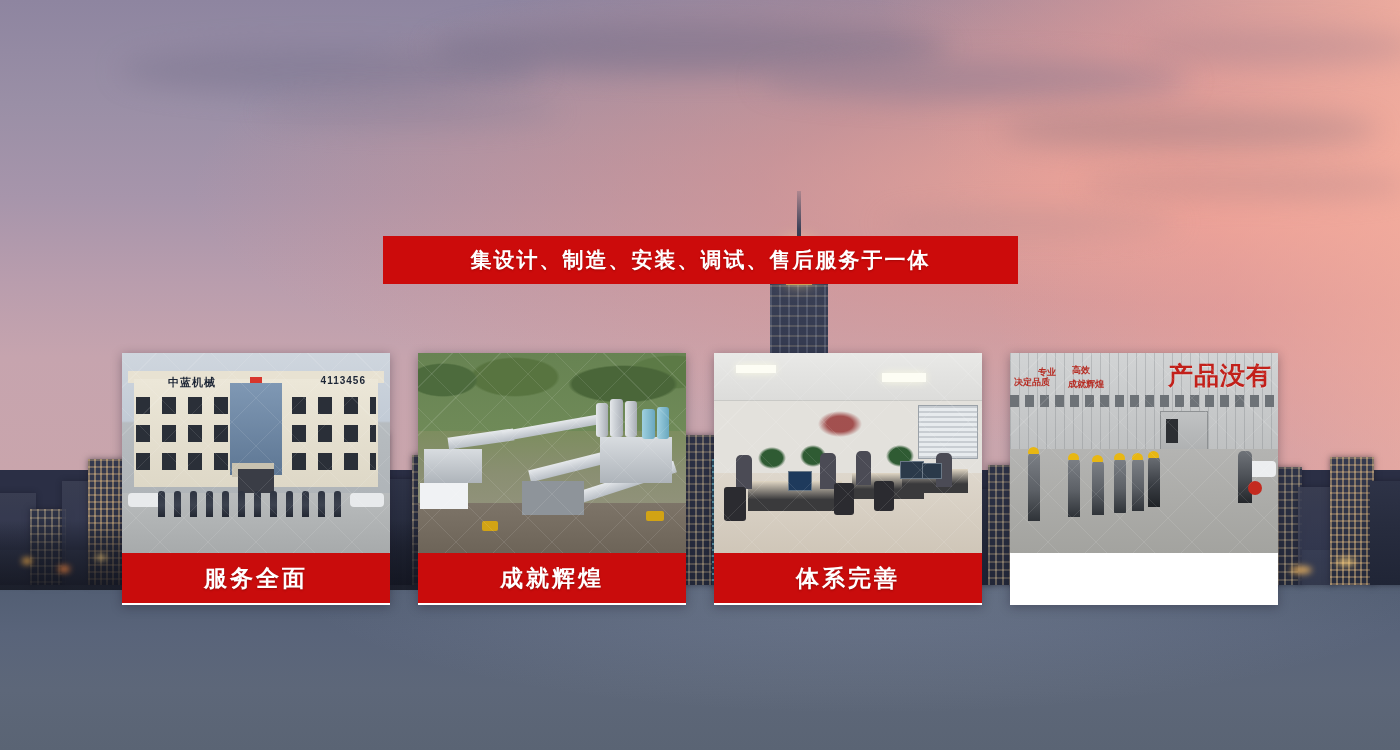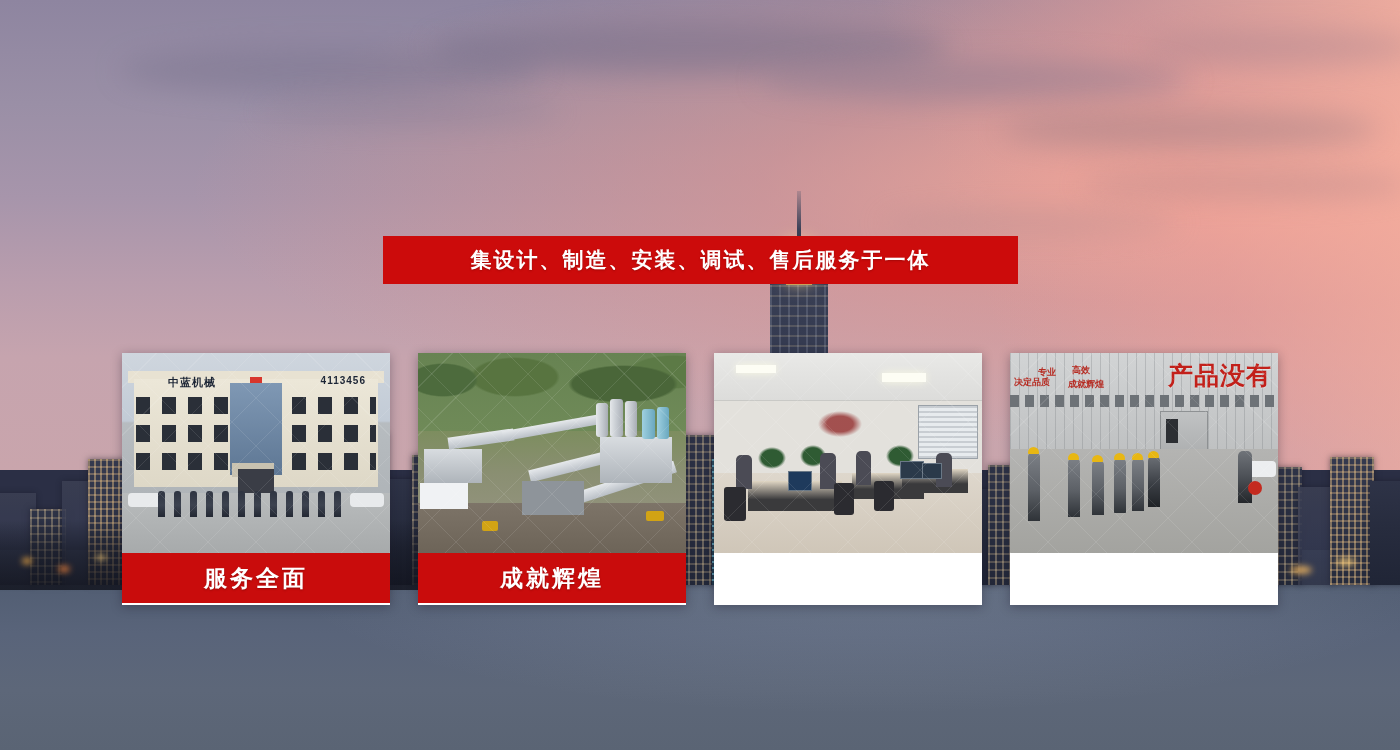--- a/index.html
+++ b/index.html
@@ -376,20 +376,23 @@
         <div class="person" style="left:142px;top:98px;width:15px;height:34px;"></div>
         <div class="person" style="left:222px;top:100px;width:16px;height:34px;"></div>
         <div class="chair" style="left:10px;top:134px;width:22px;height:34px;"></div>
         <div class="chair" style="left:120px;top:130px;width:20px;height:32px;"></div>
         <div class="chair" style="left:160px;top:128px;width:20px;height:30px;"></div>
         <div class="mon" style="left:74px;top:118px;width:22px;height:18px;background:#1e3a5c;"></div>
         <div class="mon" style="left:186px;top:108px;width:22px;height:16px;"></div>
         <div class="mon" style="left:208px;top:110px;width:18px;height:14px;"></div>
         <div class="wm"></div>
       </div>
+      <div class="card-label">
+        <span>体系完善</span>
+      </div>
     </div>
 
     <div class="card">
       <div class="card-photo p4">
         <div class="fac"></div>
         <div class="facribs"></div>
         <div class="bigtext">产品没有</div>
         <div class="smalltext" style="left:4px;top:24px;">决定品质</div>
         <div class="smalltext" style="left:28px;top:14px;">专业</div>
         <div class="smalltext" style="left:62px;top:12px;">高效</div>

